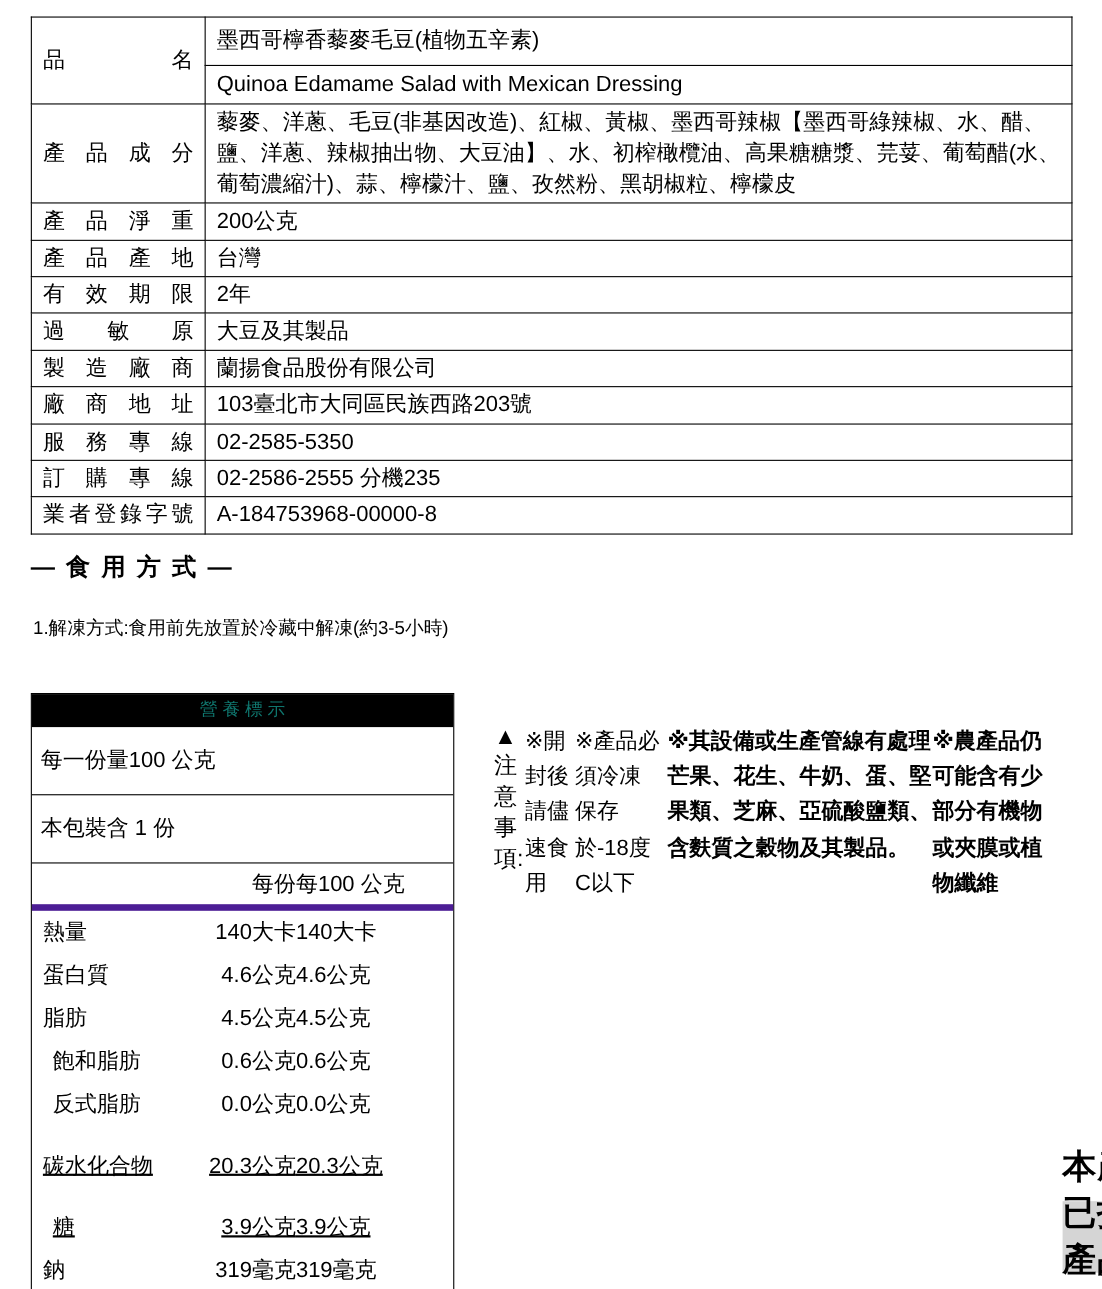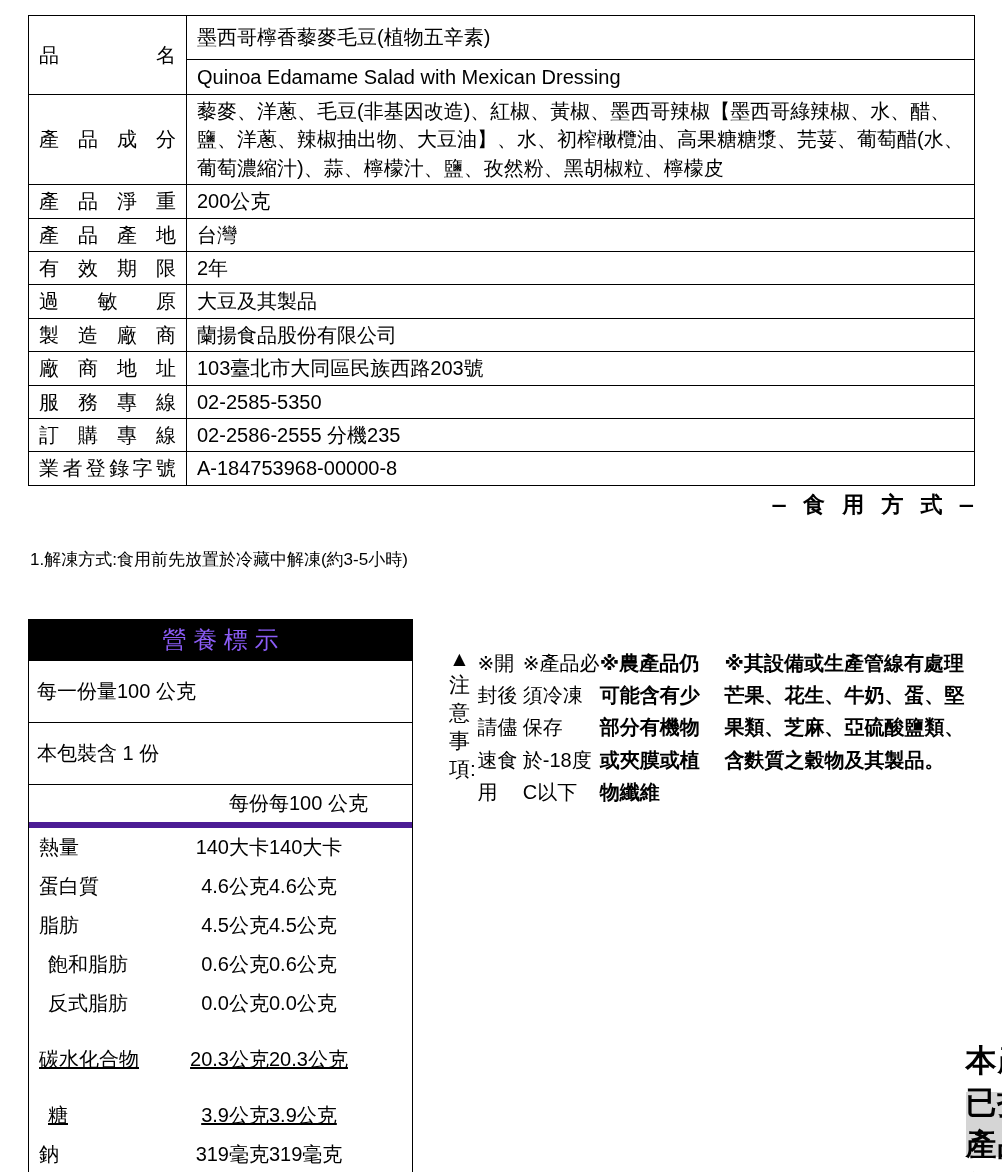--- a/index.html
+++ b/index.html
@@ -20,33 +20,33 @@
   td.lbl {
     width:158px; padding:2px 13px;
     text-align:justify; text-align-last:justify;
   }
   td.name-zh { height:44px; }
   td.name-en { height:35px; }
   td.ingredients { line-height:1.62; padding:5px 10px; }
 
   
   .usage-title {
-    text-align:right; font-size:22px; font-weight:bold;
-    letter-spacing:2px; margin:4px 0 28px 0;font-family:Liberation Mono, monospace;
+    text-align:left; font-size:22px; font-weight:bold;
+    letter-spacing:2px; margin:15px 0 28px 0;
   }
   .usage-line { font-size:17px; margin:0 0 48px 2px; }
 
   
   .bottom { display:flex; gap:36px; align-items:stretch; }
 
   
   .nutrition { width:385px; flex-shrink:0; border:1px solid #000; font-size:20px; }
   .nut-title {
-    background:#000; color:#8b5cf6; text-align:center;
-    font-size:24px; padding:4px 0 5px 0;
+    background:#000; color:#0f766e; text-align:center;
+    font-size:16px; padding:4px 0 5px 0;
   }
   .nut-serving-line { padding:17px 8px; line-height:1.35; border-bottom:1px solid #000; }
   .nut-head { display:flex; padding:5px 18px 5px 10px; border-bottom:6px solid #4c1d95; }
   .nut-row { display:flex; padding:6px 18px 6px 10px; }
   .nut-row.group-gap { margin-top:17px;text-decoration:underline; }
   .nname { flex:1; text-align:left; }
   .nname.ind { padding-left:9px; }
   .nv1 { width:110px; text-align:right; }
   .nv2 { width:125px; }
 
@@ -174,19 +174,19 @@
         <span class="nname">鈉</span>
         <span class="nv1">319毫克</span>
         <span class="nv2">319毫克</span>
       </div>
     </div>
 
     <div class="notes">
       <div class="notes-title">▲注意事項:</div>
       <div class="note">※開封後請儘速食用</div>
       <div class="note">※產品必須冷凍保存於-18度C以下</div>
+      <div class="note bold indent">※其設備或生產管線有處理芒果、花生、牛奶、蛋、堅果類、芝麻、亞硫酸鹽類、含麩質之穀物及其製品。</div>
       <div class="note bold">※農產品仍可能含有少部分有機物或夾膜或植物纖維</div>
-      <div class="note bold indent">※其設備或生產管線有處理芒果、花生、牛奶、蛋、堅果類、芝麻、亞硫酸鹽類、含麩質之穀物及其製品。</div>
       <div class="insurance-box">本產品已投保產品責任險</div>
     </div>
 
   </div>
 </div>
 
 </body></html>

